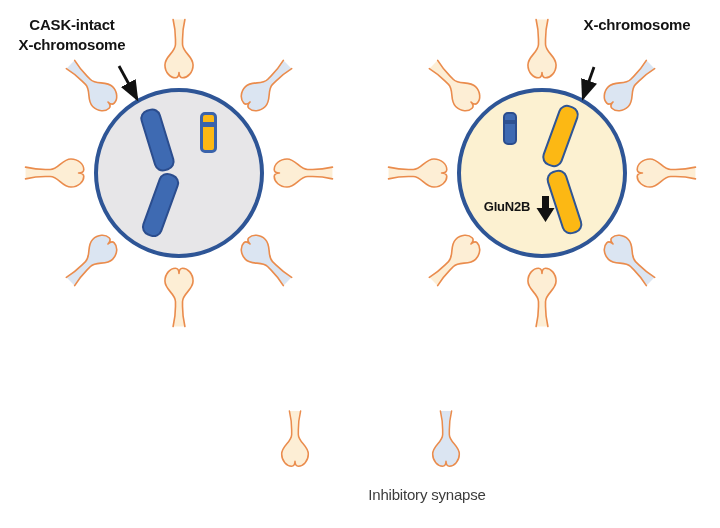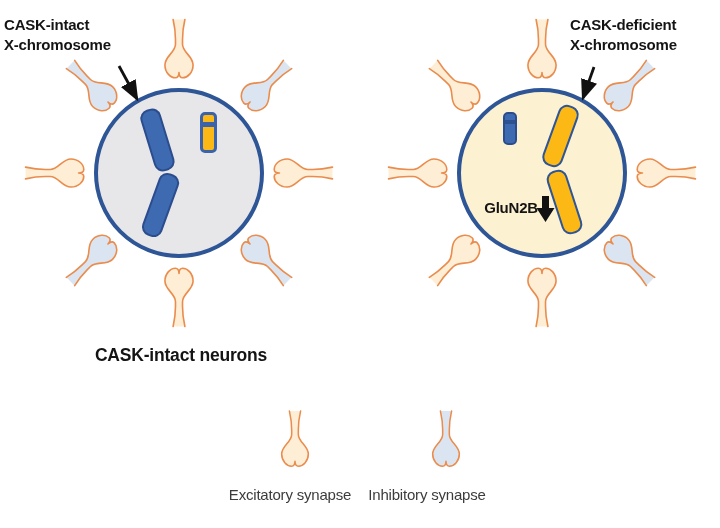--- a/index.html
+++ b/index.html
@@ -27,34 +27,34 @@
     width:17px;height:41px;left:21px;top:-61px;
     border:3px solid var(--small-chromosome-outline);background:var(--yellow-chromosome);
   }
   .small-chrom.yellow-core .band{top:7px;height:5px;background:var(--small-chromosome-outline);}
   .small-chrom.blue-core{
     width:14px;height:33px;left:-39px;top:-61px;
     border:2px solid var(--blue-chromosome-stroke);background:var(--blue-chromosome);
   }
   .small-chrom.blue-core .band{top:6px;height:4px;background:var(--blue-chromosome-band);}
   .annotation{
-    position:absolute;font-weight:700;font-size:15px;line-height:20px;
+    position:absolute;font-weight:700;font-size:15px;line-height:20px;text-align:center;
     letter-spacing:-0.2px;
   }
   .annotation.left-a{left:4px;top:15px;width:136px;}
   .annotation.right-a{left:570px;top:15px;width:134px;}
   .caption{
     position:absolute;top:345px;width:200px;text-align:center;
     font-weight:700;font-size:17.5px;letter-spacing:-0.2px;
   }
   .caption.left-c{left:81px;}
   .caption.right-c{left:440px;}
   .glun2b{
-    position:absolute;left:-66px;top:26px;width:62px;text-align:right;
-    font-weight:700;font-size:15px;letter-spacing:-0.2px;color:var(--text);
+    position:absolute;left:-66px;top:26px;width:62px;text-align:center;
+    font-weight:700;font-size:13px;letter-spacing:-0.2px;color:var(--text);
   }
   .overlay{position:absolute;left:0;top:0;z-index:6;pointer-events:none;}
   .legend-icon{position:absolute;width:36px;height:62px;}
   .legend-icon svg{display:block;width:36px;height:62px;}
   .legend-icon.exc{left:277px;top:408px;}
   .legend-icon.inh{left:428px;top:408px;}
   .legend-label{
     position:absolute;top:486px;width:150px;text-align:center;
     font-size:15px;font-weight:400;color:var(--legend-text);letter-spacing:-0.2px;
   }
@@ -279,36 +279,34 @@
       <div class="band"></div>
     </div>
     <div class="glun2b">GluN2B</div>
   </div>
 
   <div class="annotation left-a">
     <div>CASK-intact</div>
     <div>X-chromosome</div>
   </div>
   <div class="annotation right-a">
-    <div>CASK-deficient</div>
     <div>X-chromosome</div>
   </div>
 
   <svg class="overlay" width="720" height="528" viewBox="0 0 720 528" xmlns="http://www.w3.org/2000/svg">
     <defs>
       <marker id="ah" markerWidth="9" markerHeight="8" refX="6.5" refY="3" orient="auto">
         <path d="M0,0 L7.5,3 L0,6 Z" fill="#111111"></path>
       </marker>
     </defs>
     <line x1="119" y1="66" x2="137" y2="99" stroke="#111111" stroke-width="2.8" marker-end="url(#ah)"></line>
     <line x1="594" y1="67" x2="583" y2="98" stroke="#111111" stroke-width="2.8" marker-end="url(#ah)"></line>
     <polygon points="542,196 549,196 549,208 554.5,208 545.5,222 536.5,208 542,208" fill="#111111"></polygon>
   </svg>
 
-  <div class="caption left-c">CASK-intact neurons</div>
 
   <div class="legend-icon exc">
       <svg viewBox="0 0 40 64" xmlns="http://www.w3.org/2000/svg">
     <path d="M13.8,1 C15.2,7 16.3,14 16.3,22 L16.3,27
              C16.3,35.5 5.2,39.5 5.2,48.8
              C5.2,56.5 10.8,62.3 16.2,62.3
              C18.8,62.3 19.9,60 20,56.8
              C20.1,60 21.2,62.3 23.8,62.3
              C29.2,62.3 34.8,56.5 34.8,48.8
              C34.8,39.5 23.7,35.5 23.7,27 L23.7,22
@@ -320,16 +318,15 @@
     <path d="M13.8,1 C15.2,7 16.3,14 16.3,22 L16.3,27
              C16.3,35.5 5.2,39.5 5.2,48.8
              C5.2,56.5 10.8,62.3 16.2,62.3
              C18.8,62.3 19.9,60 20,56.8
              C20.1,60 21.2,62.3 23.8,62.3
              C29.2,62.3 34.8,56.5 34.8,48.8
              C34.8,39.5 23.7,35.5 23.7,27 L23.7,22
              C23.7,14 24.8,7 26.2,1" stroke-width="1.7" stroke-linecap="round" stroke-linejoin="round" fill="#dbe5f2" stroke="#ea8c4d"></path>
   </svg>
     </div>
-  <div class="legend-label exc">Excitatory synapse</div>
   <div class="legend-label inh">Inhibitory synapse</div>
 
 </div>
 
 </body></html>

